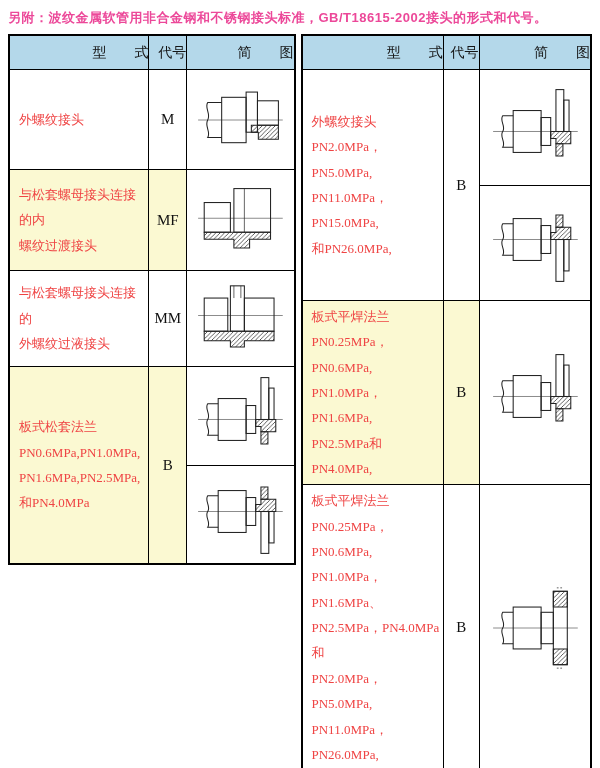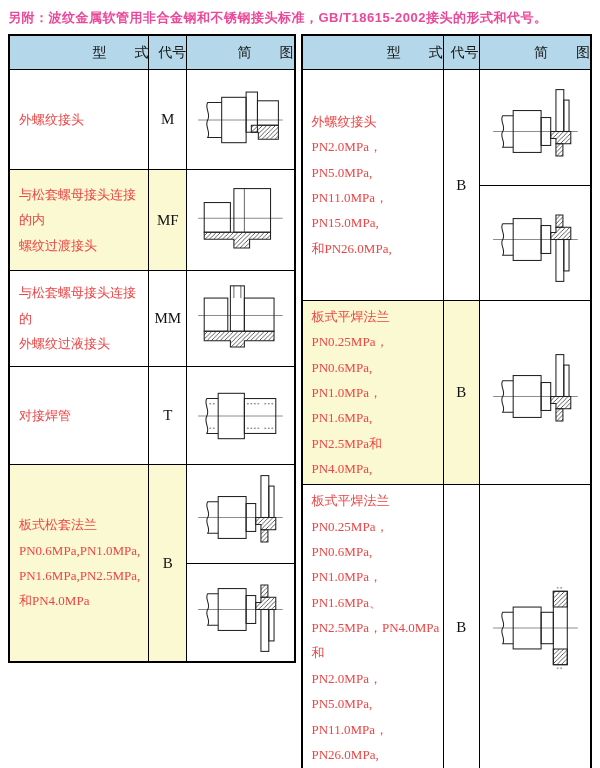--- a/index.html
+++ b/index.html
@@ -120,38 +120,20 @@
                     <rect x="14" y="24" width="27" height="38"></rect>
                     <rect x="60" y="24" width="34" height="38"></rect>
                     <rect x="44" y="10" width="16" height="52"></rect>
                     <path d="M48,10 V24 M56,10 V24" stroke-width="0.8"></path>
                     <path d="M14,62 H94 V73 H60 V80 H44 V73 H14 Z" fill="url(#hp)"></path>
                   </g>
                 </svg>
               </div>
             </td>
       </tr>
-      <tr style="height:98px">
-        <td class="type">对接焊管</td>
-        <td class="code">T</td>
-        <td class="dg">
-              <div class="dwrap">
-                <svg class="diag" viewBox="0 0 110 96" width="96" height="84">
-                  <g stroke="#222" fill="none" stroke-width="1.2">
-                    <path d="M7,48 H104" stroke-width="0.6"></path>
-                    <path d="M30,28 H17 C13,34 21,41 17,48 C13,55 21,62 17,68 H30"></path>
-                    <rect x="30" y="22" width="30" height="52"></rect>
-                    <rect x="60" y="28" width="36" height="40"></rect>
-                    <path d="M63,34 H77 M63,62 H77 M83,34 H95 M83,62 H95" stroke-dasharray="2,2" stroke-width="0.8"></path>
-                    <path d="M20,34 H28 M20,62 H28" stroke-dasharray="2,2" stroke-width="0.8"></path>
-                  </g>
-                </svg>
-              </div>
-            </td>
-      </tr>
       <tr style="height:197px">
         <td class="type hl">板式松套法兰
 PN0.6MPa,PN1.0MPa,
 PN1.6MPa,PN2.5MPa,
 和PN4.0MPa</td>
         <td class="code hl">B</td>
         <td class="dg">
           <div class="dhalf first" style="height:98px">
                 <svg class="diag" viewBox="0 0 110 96" width="96" height="84">
                   <g stroke="#222" fill="none" stroke-width="1.2">

